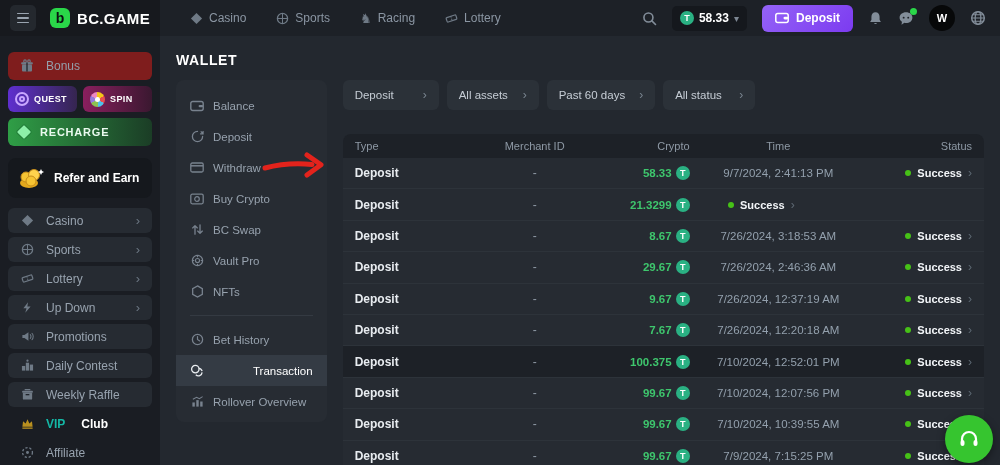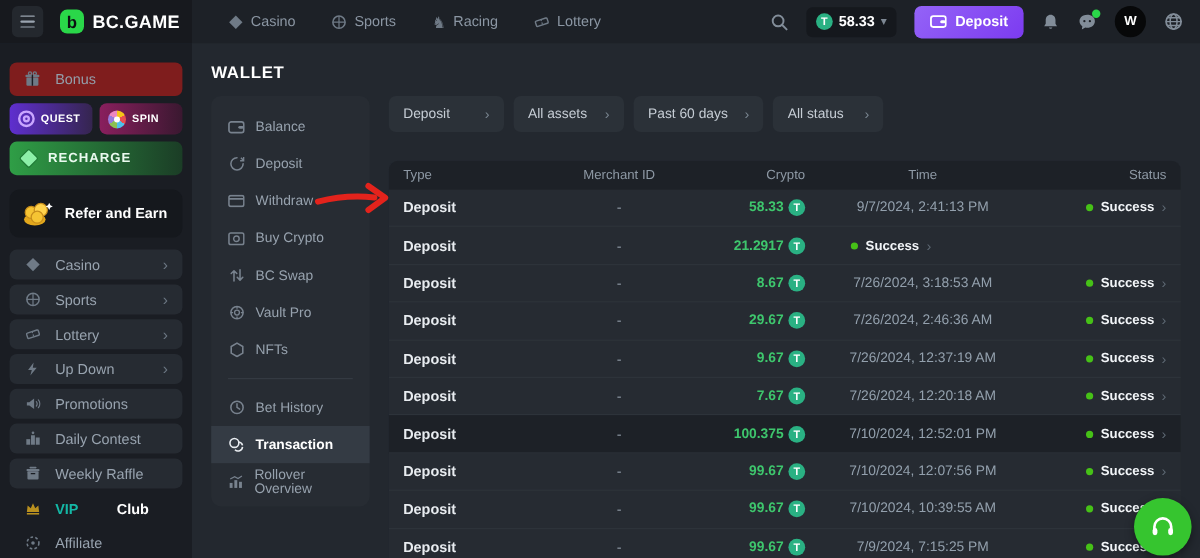--- a/index.html
+++ b/index.html
@@ -64,33 +64,33 @@
     border-radius:8px; padding:0 8px; cursor:pointer; }
   .refer-panel .label { color:#fff; font-size:12px; font-weight:bold; }
   .side-list { margin-top:10px; display:flex; flex-direction:column; gap:4px; }
   .side-item { display:flex; align-items:center; gap:12px; height:25px; background:#262b32; border-radius:6px;
     padding:0 12px; cursor:pointer; }
   .side-item .lbl { color:#98a3af; font-size:12px; flex:1; }
   .side-item .icn { color:#6f7a86; display:flex; width:14px; justify-content:center; }
   .side-item .chev { color:#6b7682; font-size:13px; }
   .side-item.plain { background:transparent; }
   .vip-accent { color:#14b8a6; font-weight:bold; font-size:12px; }
-  .vip-rest { color:#fff; font-weight:bold; font-size:12px; margin-left:20px; }
+  .vip-rest { color:#fff; font-weight:bold; font-size:12px; margin-left:4px; }
 
   
   .main { flex:1; padding:12px 16px 0 16px; position:relative; }
   .page-title { color:#fff; font-size:14px; font-weight:bold; letter-spacing:.6px; margin:4px 0 12px 0; }
   .main-row { display:flex; gap:16px; }
 
   .wallet-menu { flex:0 0 132px; background:#272c33; border-radius:8px; padding:10px 0; height:342px; }
   .wm-item { display:flex; align-items:center; gap:9px; height:31px; padding:0 14px; cursor:pointer; }
   .wm-item .icn { color:#78828e; display:flex; width:14px; justify-content:center; }
   .wm-item .lbl { color:#97a2ae; font-size:11.5px; }
   .wm-item.active { background:#343b44; }
-  .wm-item.active .lbl { color:#fff; font-weight:bold; }
+  .wm-item.active .lbl { color:#fff; font-weight:normal;margin-left:40px; }
   .wm-item.active .icn { color:#e8ecf0; }
   .wm-divider { height:1px; background:#343a42; margin:8px 14px; }
 
   .content { flex:1; min-width:0; }
   .filters { display:flex; gap:8px; }
   .filter-chip { display:flex; align-items:center; justify-content:space-between; gap:14px; height:30px;
     background:#2b3138; border-radius:6px; padding:0 12px; cursor:pointer; min-width:88px; }
   .filter-chip .lbl { color:#c6cdd5; font-size:11.5px; }
   .filter-chip .chev { color:#79848f; font-size:12px; }
 
@@ -483,21 +483,21 @@
                     <span class="dot"></span>
                     <span class="st">Success</span>
                     <span class="chev">›</span>
                   </div>
                 </div>
 
                 <div class="trow">
                   <div class="c-type">Deposit</div>
                   <div class="c-merchant">-</div>
                   <div class="c-amount">
-                    <span class="amt">21.2917</span>
+                    <span class="amt">21.3299</span>
                     <span class="coin">T</span>
                   </div>
                   <div class="c-status">
                     <span class="dot"></span>
                     <span class="st">Success</span>
                     <span class="chev">›</span>
                   </div>
                 </div>
 
                 <div class="trow">

